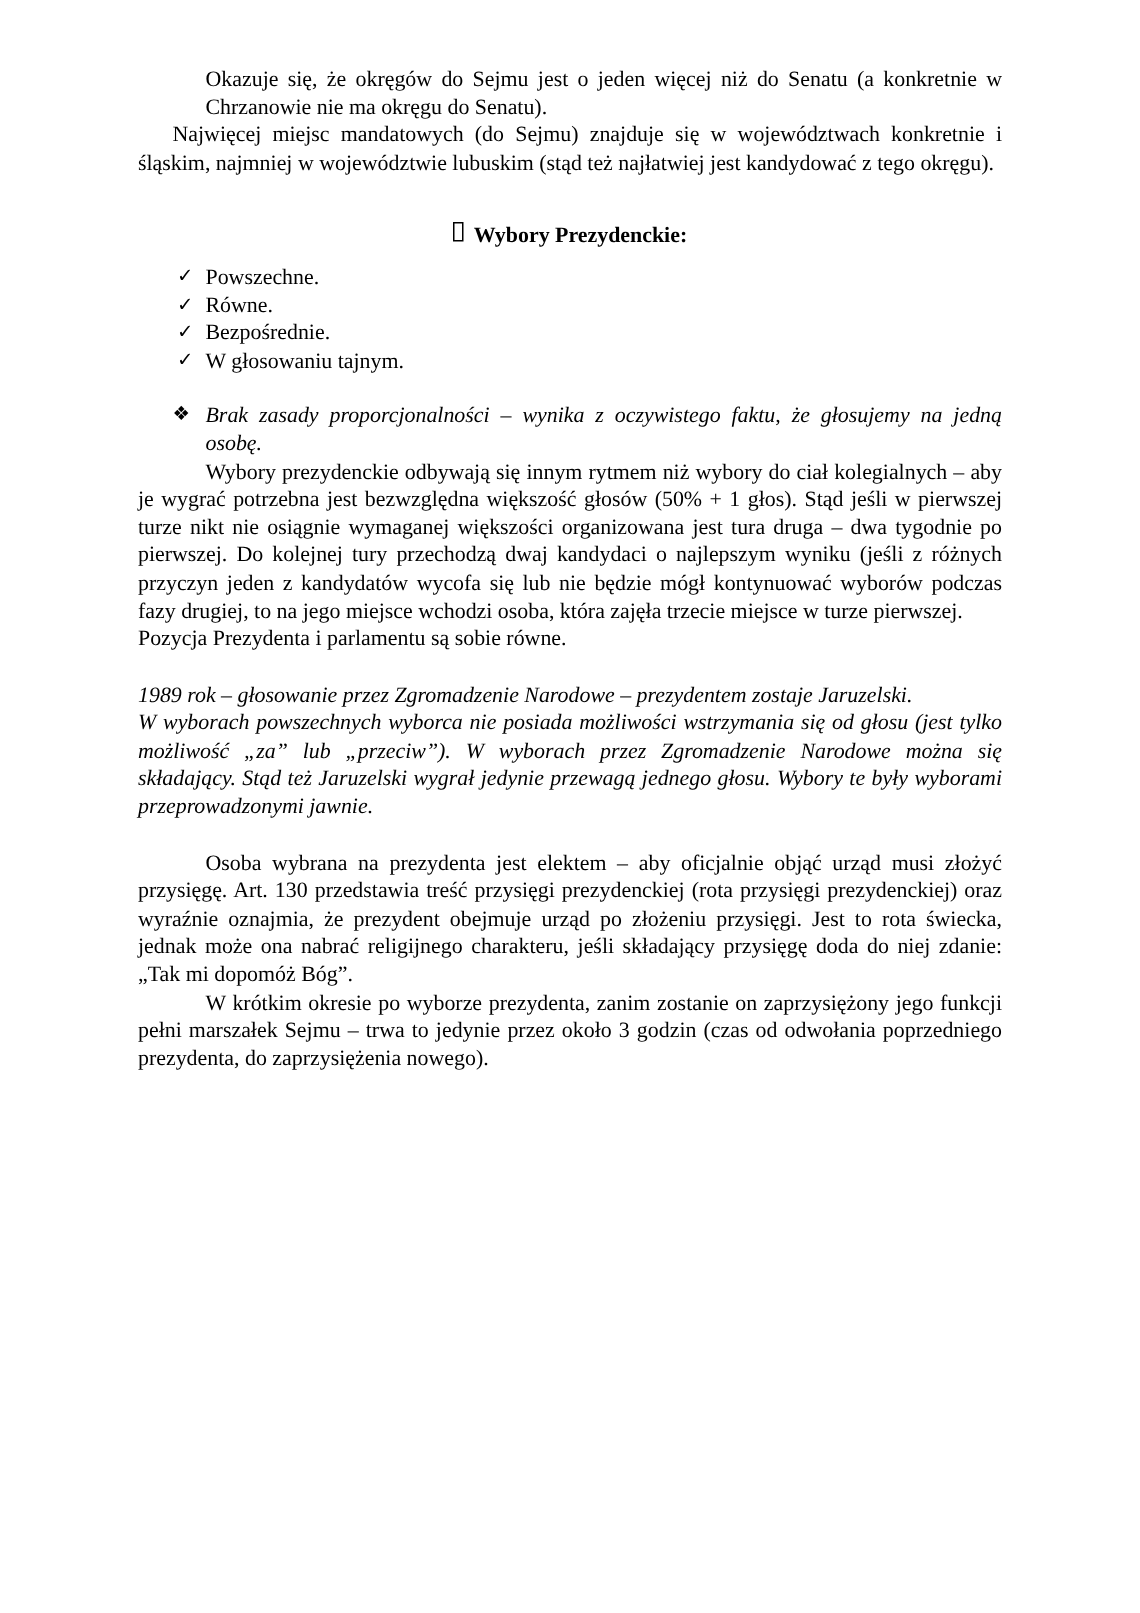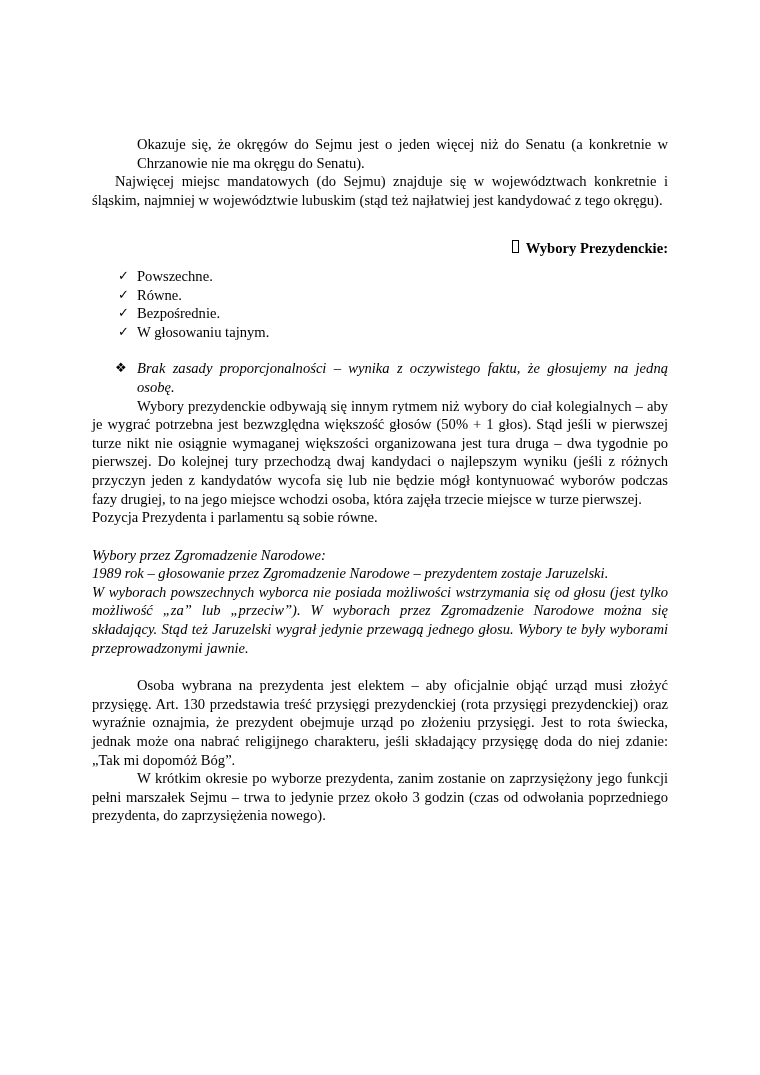--- a/index.html
+++ b/index.html
@@ -4,30 +4,29 @@
 <style>
   html, body { margin:0; padding:0; background:#ffffff; }
   .page {
     width:760px; height:800px;
     box-sizing:border-box;
     background:#ffffff;
     color:#000000;
     font-family:"Liberation Serif","DejaVu Serif",serif;
     font-size:14.6px;
     line-height:18.6px;
-    padding:110px 92px 20px 92px;
+    padding:44px 92px 20px 92px;
     overflow:hidden;
-    margin-top:25px;
   }
   p { margin:0; text-align:justify; }
   .block-indent { margin-left:45px; }
   .first-indent-sm { text-indent:23px; }
   .first-indent-lg { text-indent:45px; }
 
-  .heading { margin-top:30px; text-align:right; }
+  .heading { margin-top:30px; text-align:center; }
   .glyph-box {
     display:inline-block; width:5px; height:11px;
     border:1px solid #000000; margin-right:7px;
   }
   .heading-text { font-weight:bold; }
 
   .checklist { margin-top:9px; }
   .check-row { display:flex; text-align:left; }
   .check-bullet {
     flex:0 0 19px; margin-left:26px;
@@ -81,21 +80,20 @@
     <span class="diamond-bullet">❖</span>
     <span class="diamond-text">Brak zasady proporcjonalności – wynika z oczywistego faktu, że głosujemy na jedną osobę.</span>
   </div>
 
 
   <p class="first-indent-lg">Wybory prezydenckie odbywają się innym rytmem niż wybory do ciał kolegialnych – aby je wygrać potrzebna jest bezwzględna większość głosów (50% + 1 głos). Stąd jeśli w pierwszej turze nikt nie osiągnie wymaganej większości organizowana jest tura druga – dwa tygodnie po pierwszej. Do kolejnej tury przechodzą dwaj kandydaci o najlepszym wyniku (jeśli z różnych przyczyn jeden z kandydatów wycofa się lub nie będzie mógł kontynuować wyborów podczas fazy drugiej, to na jego miejsce wchodzi osoba, która zajęła trzecie miejsce w turze pierwszej.</p>
 
   <p>Pozycja Prezydenta i parlamentu są sobie równe.</p>
 
   <div class="italic-block">
-    <p>Wybory przez Zgromadzenie Narodowe:</p>
     <p>1989 rok – głosowanie przez Zgromadzenie Narodowe – prezydentem zostaje Jaruzelski.</p>
     <p>W wyborach powszechnych wyborca nie posiada możliwości wstrzymania się od głosu (jest tylko możliwość „za” lub „przeciw”). W wyborach przez Zgromadzenie Narodowe można się składający. Stąd też Jaruzelski wygrał jedynie przewagą jednego głosu. Wybory te były wyborami przeprowadzonymi jawnie.</p>
   </div>
 
   <p class="first-indent-lg gap-above">Osoba wybrana na prezydenta jest elektem – aby oficjalnie objąć urząd musi złożyć przysięgę. Art. 130 przedstawia treść przysięgi prezydenckiej (rota przysięgi prezydenckiej) oraz wyraźnie oznajmia, że prezydent obejmuje urząd po złożeniu przysięgi. Jest to rota świecka, jednak może ona nabrać religijnego charakteru, jeśli składający przysięgę doda do niej zdanie: „Tak mi dopomóż Bóg”.</p>
 
   <p class="first-indent-lg">W krótkim okresie po wyborze prezydenta, zanim zostanie on zaprzysiężony jego funkcji pełni marszałek Sejmu – trwa to jedynie przez około 3 godzin (czas od odwołania poprzedniego prezydenta, do zaprzysiężenia nowego).</p>
 
 </div>
 

